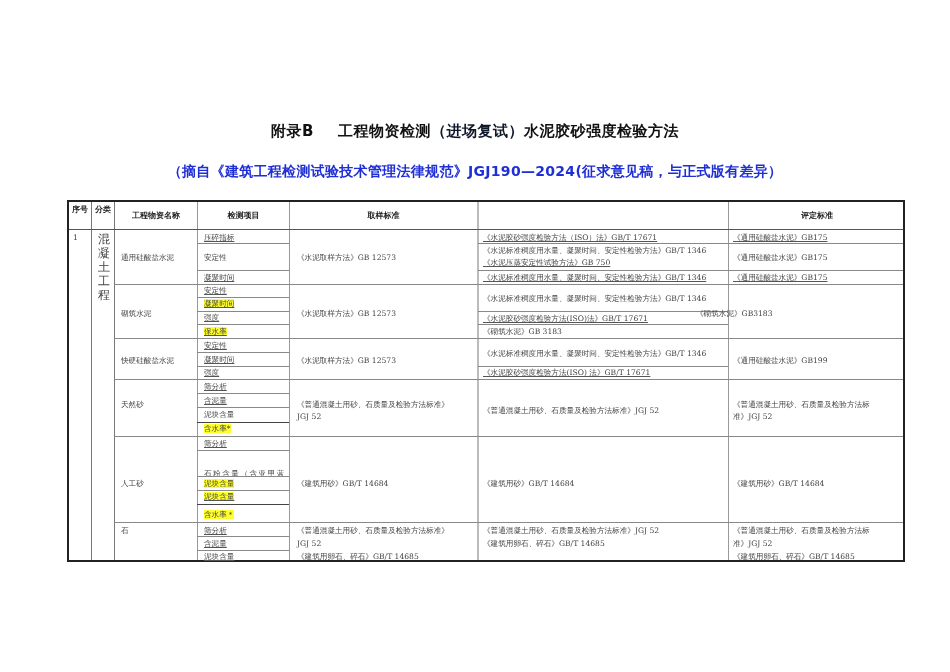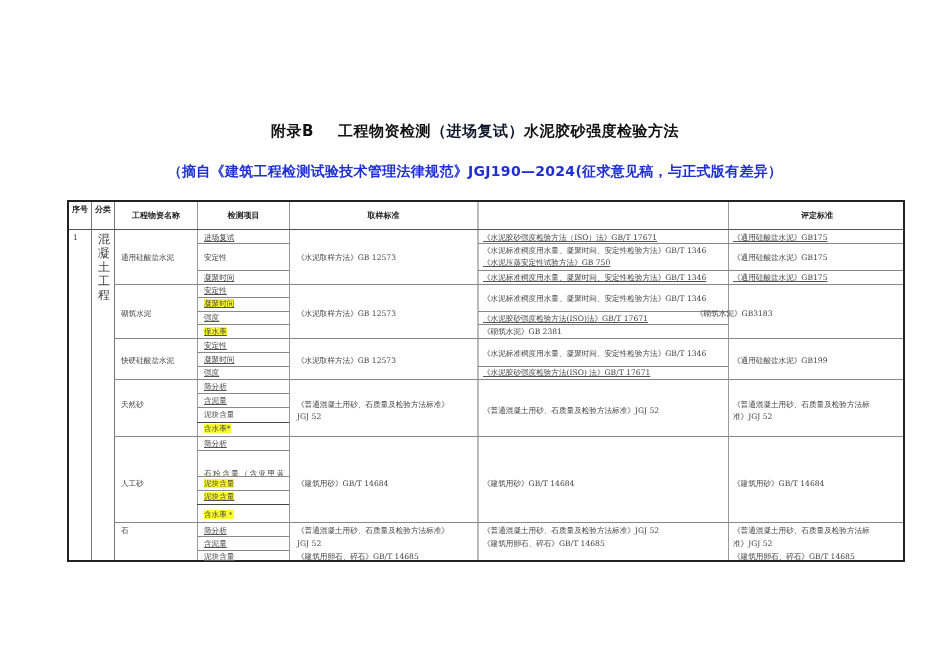--- a/index.html
+++ b/index.html
@@ -52,21 +52,21 @@
   <div class="cell" style="left:4px;top:30px">1</div>
   <div class="cell wrap" style="left:29px;top:30px;width:11px;line-height:14px;font-size:12px">混凝土工程</div>
 
   <div class="hline" style="top:82px;left:45px;right:0"></div>
   <div class="hline" style="top:136px;left:45px;right:0"></div>
   <div class="hline" style="top:177px;left:45px;right:0"></div>
   <div class="hline" style="top:234px;left:45px;right:0"></div>
   <div class="hline" style="top:320px;left:45px;right:0"></div>
 
   <div class="cell" style="left:52px;top:50px">通用硅酸盐水泥</div>
-  <div class="cell u" style="left:135px;top:30px">进场复试</div>
+  <div class="cell u" style="left:135px;top:30px">压碎指标</div>
   <div class="hline" style="top:41px;left:128px;width:92px"></div>
   <div class="cell" style="left:135px;top:50px">安定性</div>
   <div class="hline" style="top:68px;left:128px;width:92px"></div>
   <div class="cell u" style="left:135px;top:70px">凝聚时间</div>
   <div class="cell" style="left:228px;top:50px">《水泥取样方法》GB 12573</div>
   <div class="cell u" style="left:414px;top:30px">《水泥胶砂强度检验方法（ISO）法》GB/T 17671</div>
   <div class="hline" style="top:41px;left:409px;right:0"></div>
   <div class="cell" style="left:414px;top:43px">《水泥标准稠度用水量、凝聚时间、安定性检验方法》GB/T 1346</div>
   <div class="cell u" style="left:414px;top:55px">《水泥压蒸安定性试验方法》GB 750</div>
   <div class="hline" style="top:68px;left:409px;right:0"></div>
@@ -81,21 +81,21 @@
   <div class="cell u" style="left:135px;top:96px"><span class="hl">凝聚时间</span></div>
   <div class="hline" style="top:109px;left:128px;width:92px"></div>
   <div class="cell u" style="left:135px;top:110px">强度</div>
   <div class="hline" style="top:122px;left:128px;width:92px"></div>
   <div class="cell u" style="left:135px;top:124px"><span class="hl">保水率</span></div>
   <div class="cell" style="left:228px;top:106px">《水泥取样方法》GB 12573</div>
   <div class="cell" style="left:414px;top:91px">《水泥标准稠度用水量、凝聚时间、安定性检验方法》GB/T 1346</div>
   <div class="hline" style="top:109px;left:409px;width:250px"></div>
   <div class="cell u" style="left:414px;top:111px">《水泥胶砂强度检验方法(ISO)法》GB/T 17671</div>
   <div class="hline" style="top:122px;left:409px;width:250px"></div>
-  <div class="cell" style="left:414px;top:124px">《砌筑水泥》GB 2381</div>
+  <div class="cell" style="left:414px;top:124px">《砌筑水泥》GB 3183</div>
   <div class="cell" style="left:627px;top:106px">《砌筑水泥》GB3183</div>
 
   <div class="cell" style="left:52px;top:153px">快硬硅酸盐水泥</div>
   <div class="cell u" style="left:135px;top:138px">安定性</div>
   <div class="hline" style="top:150px;left:128px;width:92px"></div>
   <div class="cell u" style="left:135px;top:152px">凝聚时间</div>
   <div class="hline" style="top:164px;left:128px;width:92px"></div>
   <div class="cell u" style="left:135px;top:165px">强度</div>
   <div class="cell" style="left:228px;top:153px">《水泥取样方法》GB 12573</div>
   <div class="cell" style="left:414px;top:146px">《水泥标准稠度用水量、凝聚时间、安定性检验方法》GB/T 1346</div>

